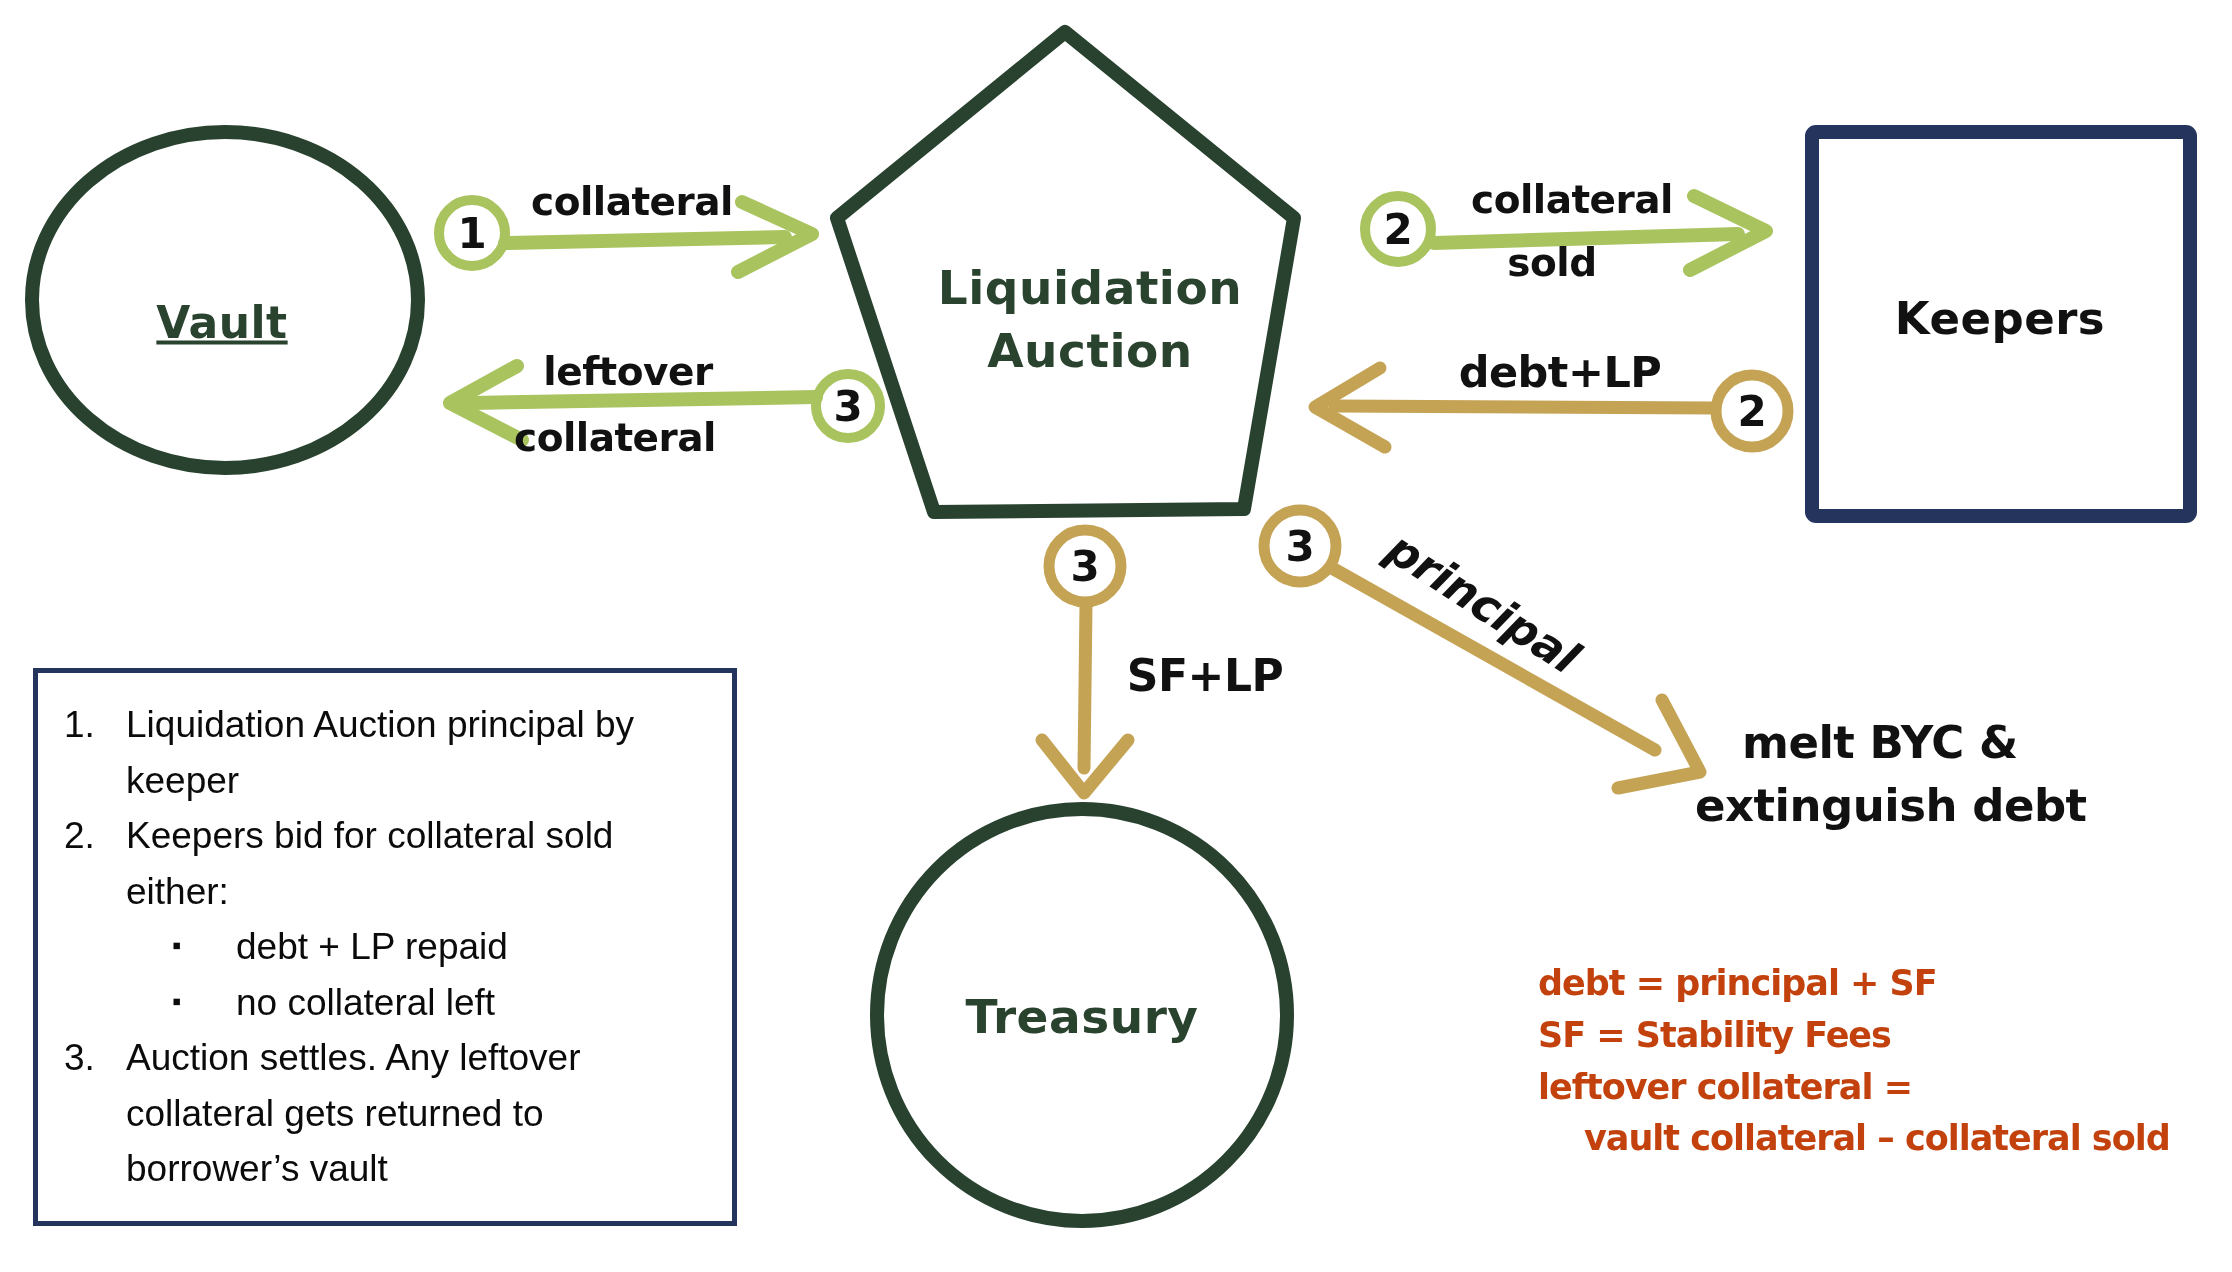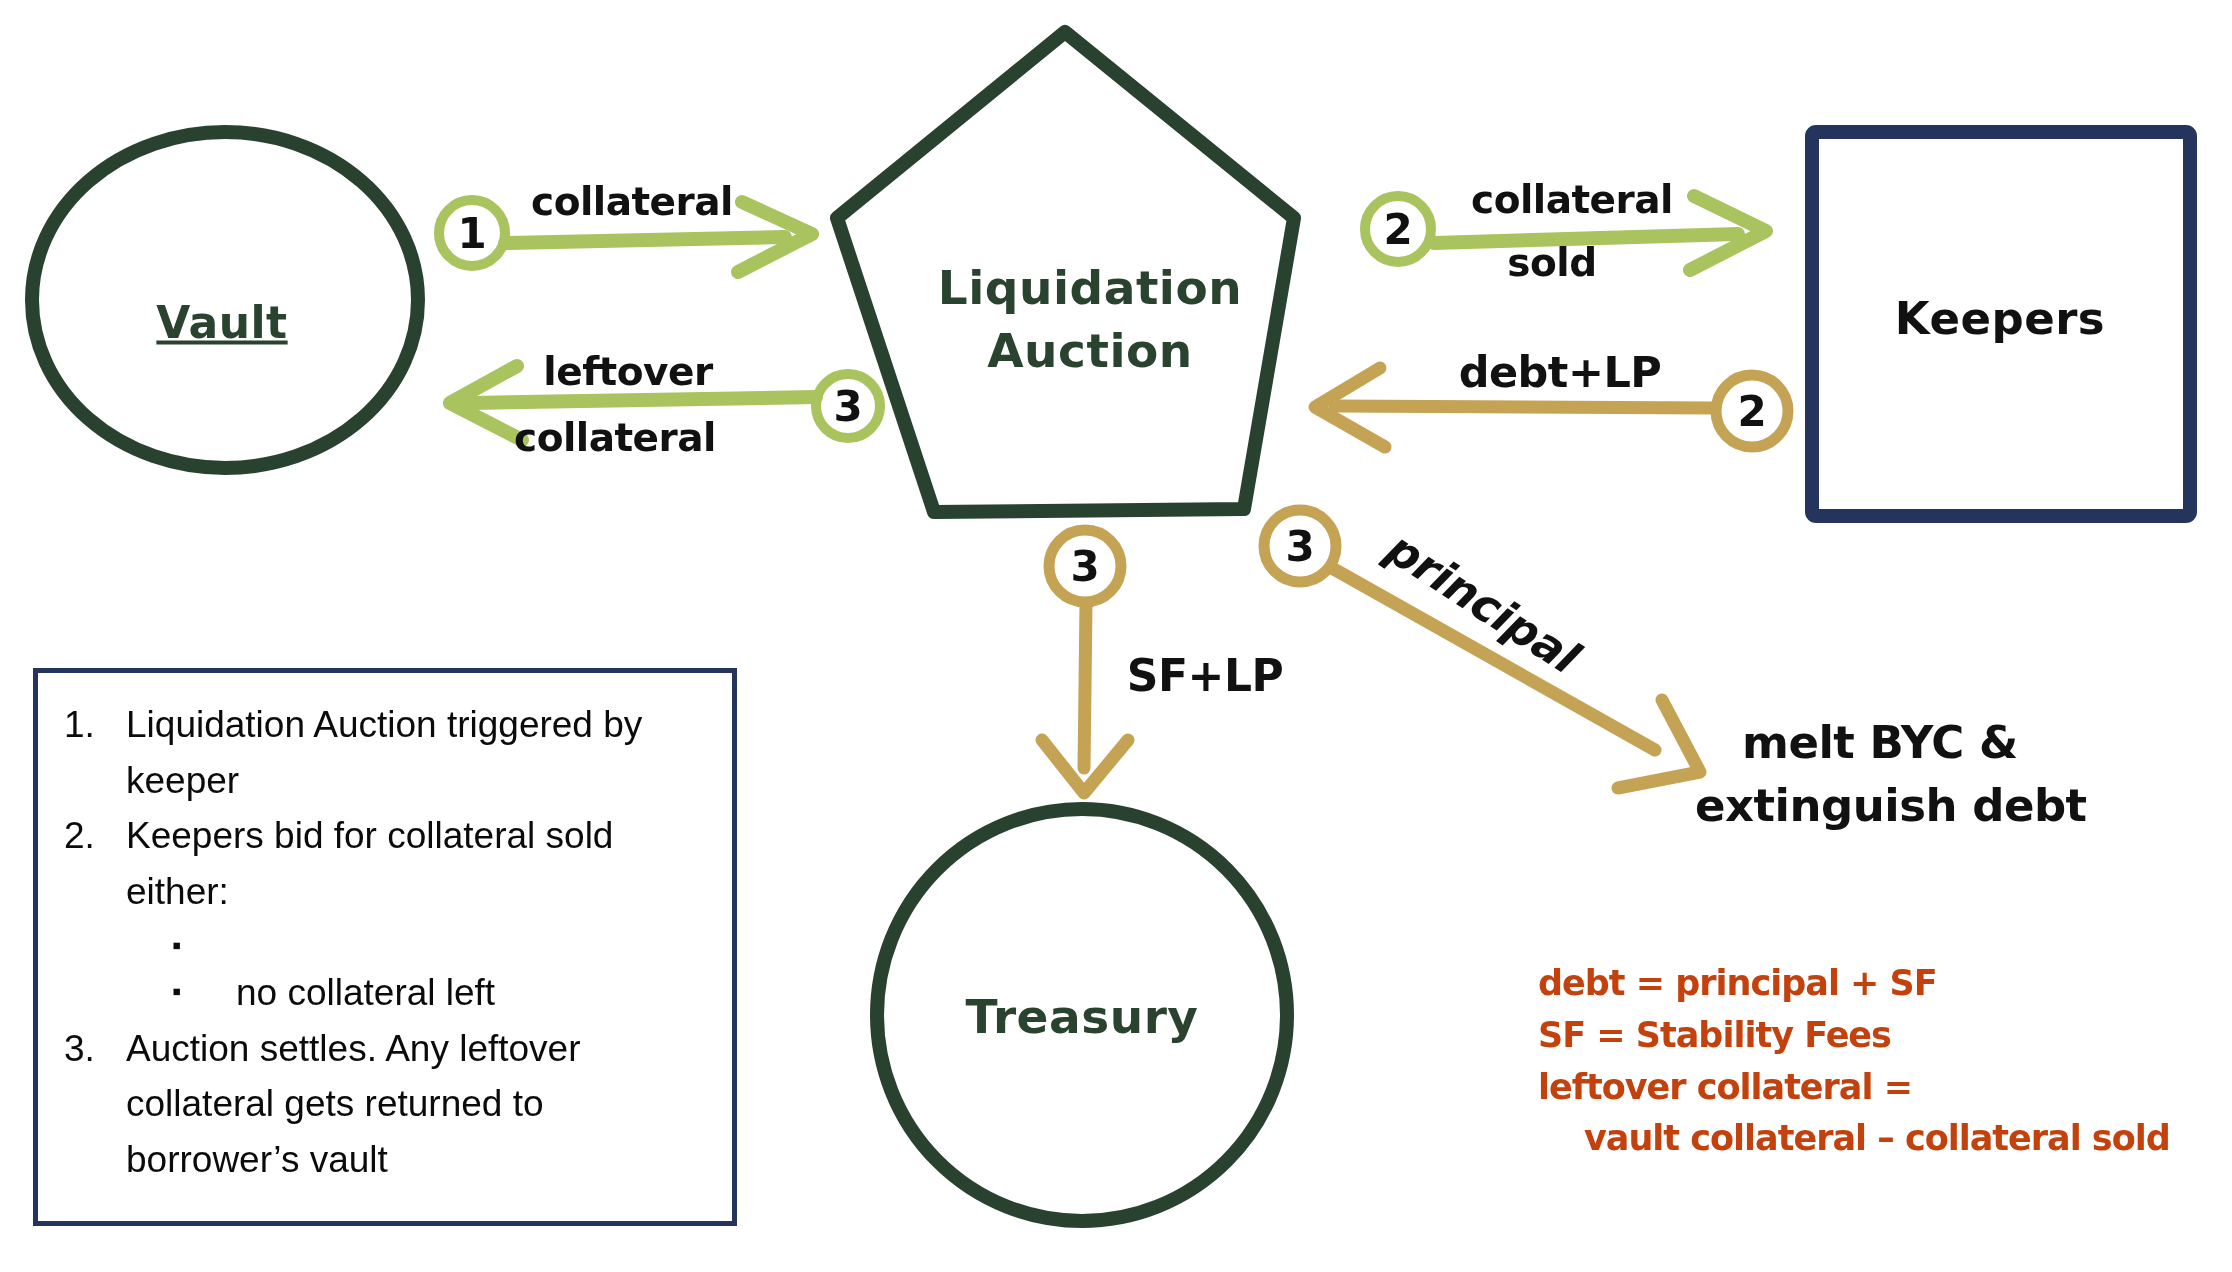--- a/index.html
+++ b/index.html
@@ -125,28 +125,29 @@
   <span class="lbl flow-lbl" style="left:1560px;top:372px;font-size:43px;">debt+LP</span>
   <span class="lbl flow-lbl" style="left:1205px;top:675px;font-size:44px;">SF+LP</span>
   <span class="lbl flow-lbl rot" style="left:1483px;top:603px;font-size:45px;font-style:italic;">principal</span>
 
   <span class="melt" style="left:1702px;top:716px;margin-left:40px;">melt BYC &amp;</span>
   <span class="melt" style="left:1695px;top:779px;">extinguish debt</span>
 
   <div class="legend">
     <div class="legend-row">
       <span class="legend-num">1.</span>
-      <span class="legend-text">Liquidation Auction triggered by keeper</span>
+      <span class="legend-text">Liquidation Auction principal by keeper</span>
     </div>
     <div class="legend-row">
       <span class="legend-num">2.</span>
       <span class="legend-text">Keepers bid for collateral sold either:</span>
     </div>
     <div class="legend-bullet-row">
       <span class="legend-bullet-glyph">▪</span>
+      <span>debt + LP repaid</span>
     </div>
     <div class="legend-bullet-row">
       <span class="legend-bullet-glyph">▪</span>
       <span>no collateral left</span>
     </div>
     <div class="legend-row">
       <span class="legend-num">3.</span>
       <span class="legend-text">Auction settles. Any leftover collateral gets returned to borrower’s vault</span>
     </div>
   </div>

